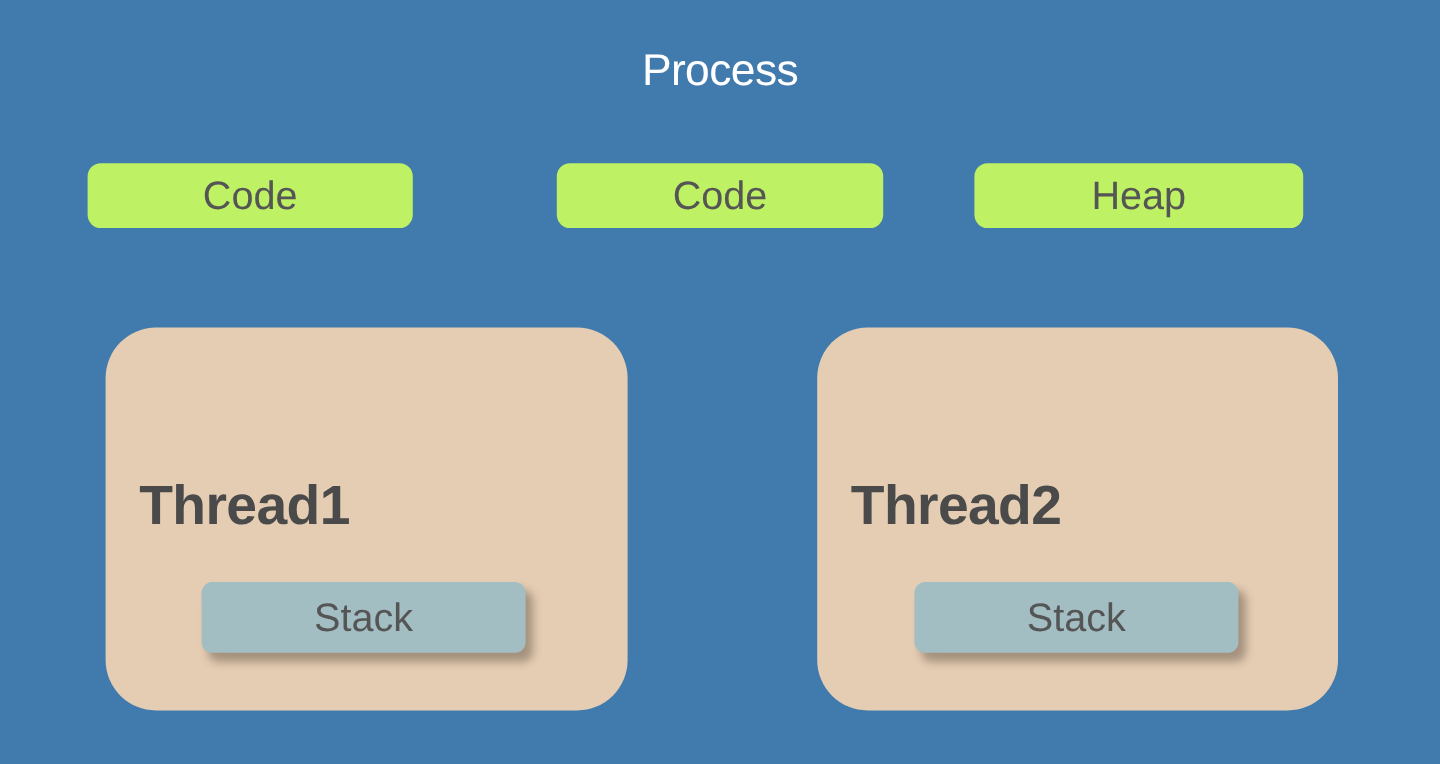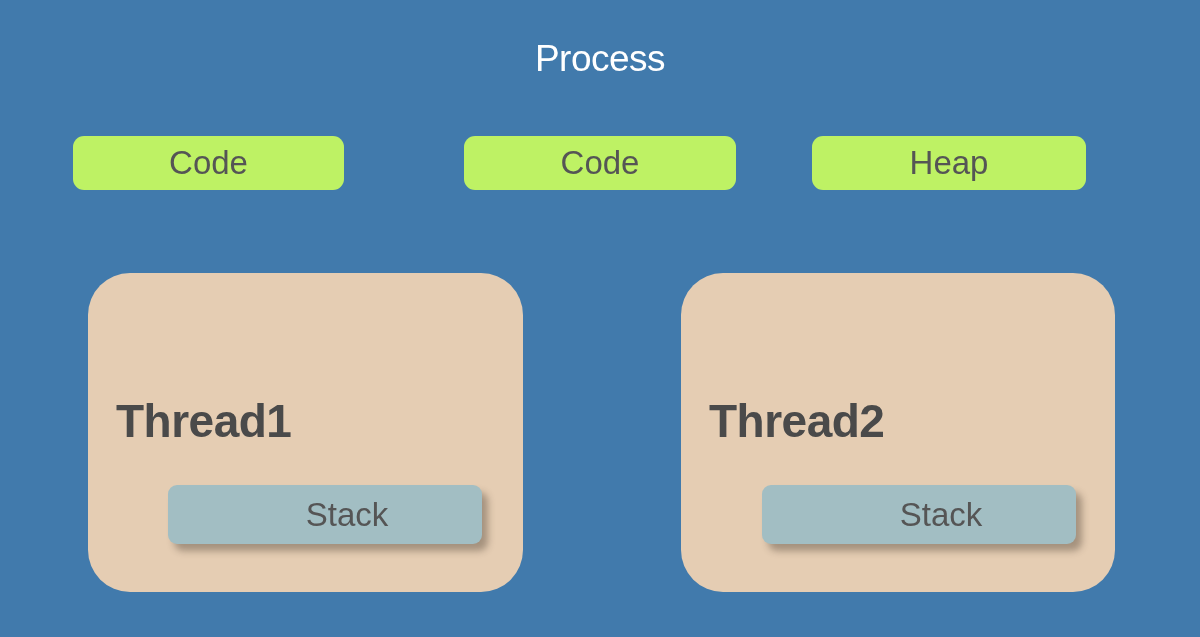--- a/index.html
+++ b/index.html
@@ -88,21 +88,20 @@
   .stack-box {
     position: absolute;
     top: 212px;
     height: 59px;
     background: #a2bec3;
     border-radius: 9px;
     box-shadow: 6px 7px 7px rgba(60, 50, 40, 0.38);
     display: flex;
     align-items: center;
     justify-content: center;
-    padding-left: 44px;
   }
   #stack-box-1 { left: 80px; width: 270px; }
   #stack-box-2 { left: 81px; width: 270px; }
 
   .stack-label {
     color: #555555;
     font-size: 33px;
     font-weight: 400;
     line-height: 38px;
     white-space: nowrap;

